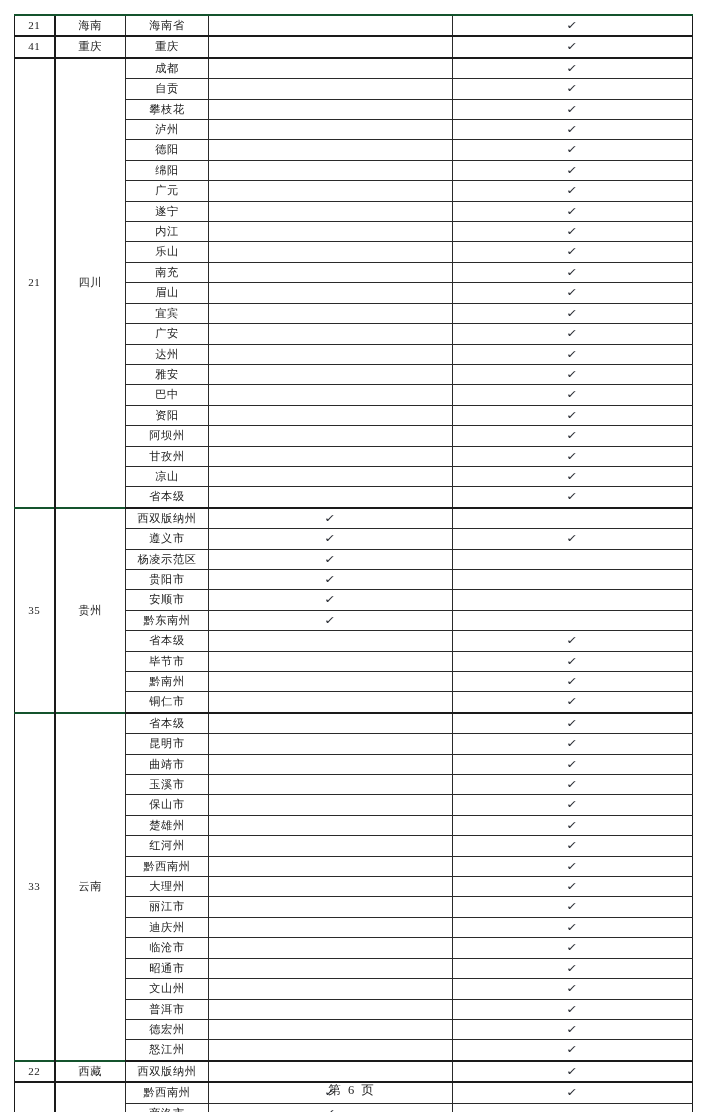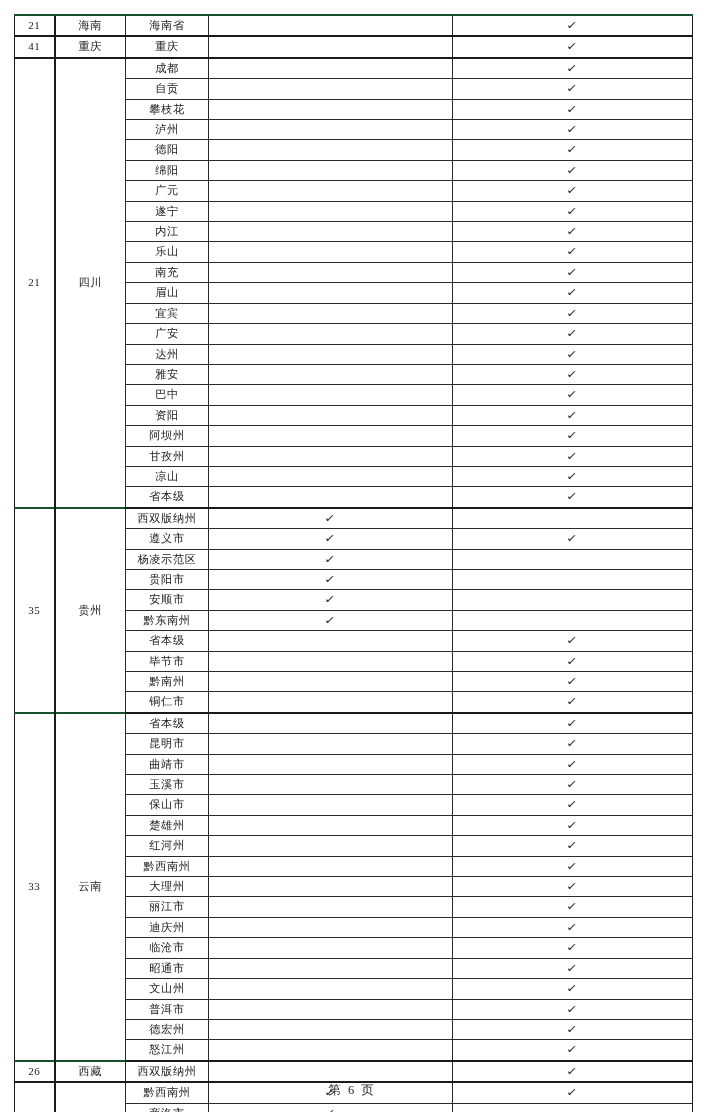--- a/index.html
+++ b/index.html
@@ -370,21 +370,21 @@
           <td>德宏州</td>
           <td><span class="tick empty">✓</span></td>
           <td><span class="tick">✓</span></td>
         </tr>
         <tr class="group-end">
           <td>怒江州</td>
           <td><span class="tick empty">✓</span></td>
           <td><span class="tick">✓</span></td>
         </tr>
         <tr class="group-start group-end">
-          <td class="num span-cell" rowspan="1">26</td>
+          <td class="num span-cell" rowspan="1">22</td>
           <td class="span-cell" rowspan="1">西藏</td>
           <td>西双版纳州</td>
           <td><span class="tick empty">✓</span></td>
           <td><span class="tick">✓</span></td>
         </tr>
         <tr class="group-start">
           <td class="num span-cell" rowspan="2"></td>
           <td class="span-cell" rowspan="2"></td>
           <td>黔西南州</td>
           <td><span class="tick">✓</span></td>

